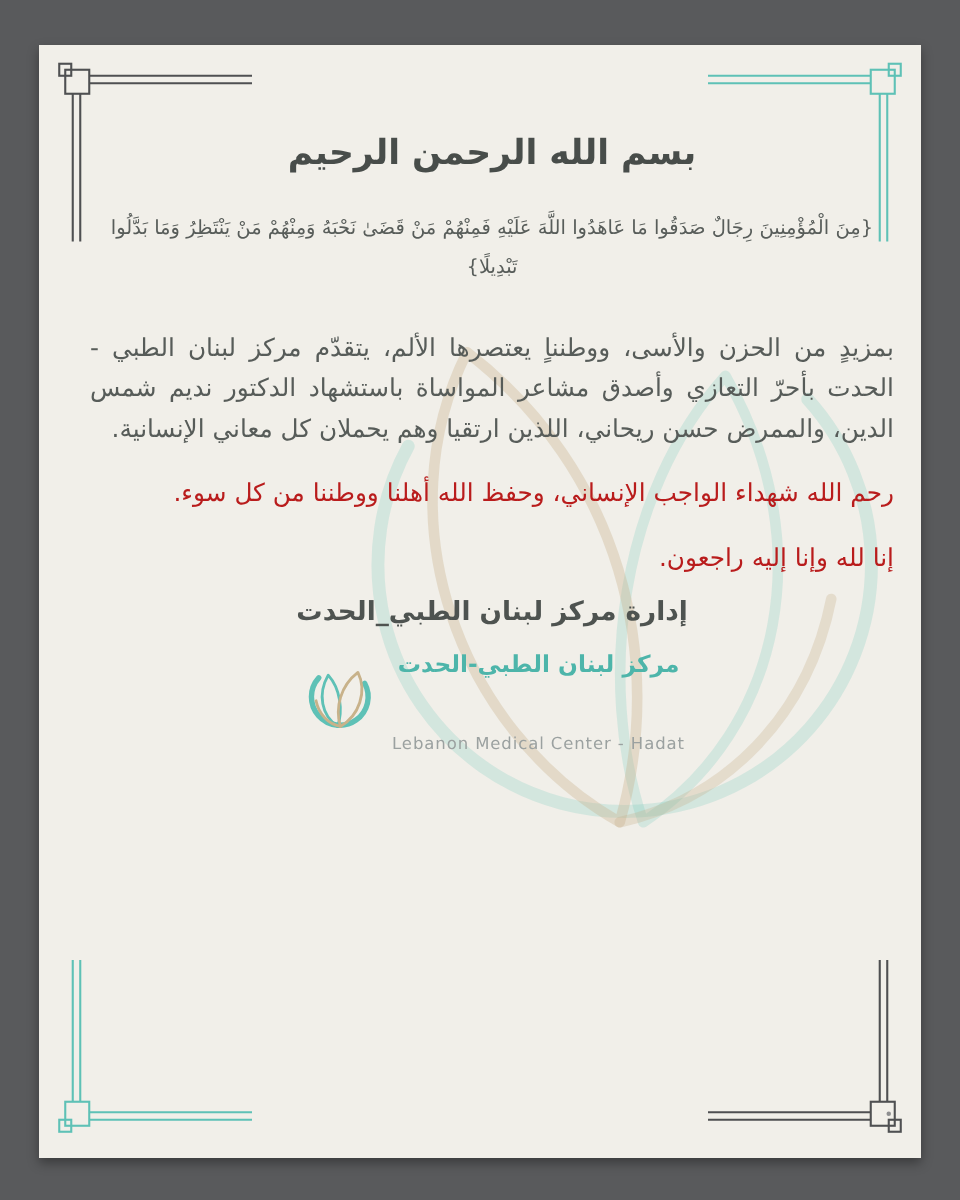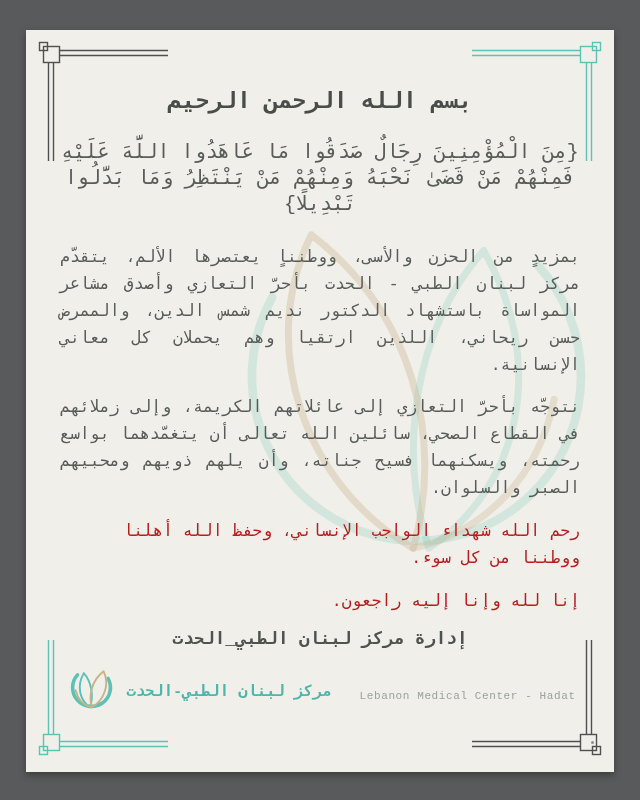--- a/index.html
+++ b/index.html
@@ -12,32 +12,31 @@
   #frame{position:absolute;inset:0;width:640px;height:800px;}
   .card{
     position:absolute;left:26px;top:30px;width:588px;height:742px;
     background:#f1efe9;
     box-shadow:0 3px 7px rgba(0,0,0,.35);
     overflow:hidden;
   }
   .watermark{position:absolute;left:160px;top:150px;width:470px;height:470px;pointer-events:none;}
   .ornaments{position:absolute;inset:0;width:640px;height:800px;pointer-events:none;}
   .content{
-    position:absolute;left:34px;right:34px;top:0;
+    position:absolute;left:34px;right:18px;top:0;
     color:#575c59;
-    font-family:Liberation Mono, monospace;
   }
   .title{
     margin:56px 0 0 0;
     font-size:23px;font-weight:700;text-align:center;color:#484d4a;
     line-height:32px;
   }
   .verse{
     margin:22px 0 0 0;
-    font-size:20px;line-height:26px;text-align:center;color:#585d5a;
+    font-size:13px;line-height:26px;text-align:center;color:#585d5a;
   }
   p.body{
     margin:15px 0 0 0;
     font-size:16.5px;line-height:27px;
     text-align:justify;color:#575c59;
   }
   p.body.first{margin-top:26px;}
   p.single{
     margin:16px 0 0 0;
     font-size:16.5px;line-height:27px;text-align:right;color:#b91c1c;
@@ -45,21 +44,21 @@
   .signature{
     margin:13px 0 12px 0;
     font-size:17.5px;font-weight:700;text-align:center;color:#4e5350;
   }
   .logo-row{
     margin:16px auto 0 auto;
     display:flex;flex-direction:row;align-items:center;justify-content:center;
     direction:ltr;gap:8px;width:fit-content;
   }
   .logo-mark{width:54px;height:54px;flex:0 0 auto;}
-  .logo-text{display:flex;flex-direction:row;align-items:center;gap:28px;}
+  .logo-text{display:flex;flex-direction:column;align-items:center;gap:28px;}
   .logo-ar{font-size:15.5px;font-weight:700;color:#4db5aa;line-height:19px;direction:rtl;}
   .logo-en{font-size:11px;color:#9ba1a0;letter-spacing:.6px;line-height:14px;margin-top:8px;}
   .stray-dot{
     position:absolute;left:565px;top:711px;width:3px;height:3px;border-radius:50%;
     background:#7d7e80;opacity:.85;
   }
 </style>
 </head>
 <body>
 
@@ -74,21 +73,20 @@
         <path d="M31 47 C22 45 15 38 13 28" fill="none" stroke="rgba(198,177,138,0.30)" stroke-width="0.9" stroke-linecap="round"></path>
       </g>
     </svg>
 
     <div class="content" dir="rtl">
       <h1 class="title">بسم الله الرحمن الرحيم</h1>
 
       <div class="verse">{مِنَ الْمُؤْمِنِينَ رِجَالٌ صَدَقُوا مَا عَاهَدُوا اللَّهَ عَلَيْهِ فَمِنْهُمْ مَنْ قَضَىٰ نَحْبَهُ وَمِنْهُمْ مَنْ يَنْتَظِرُ وَمَا بَدَّلُوا تَبْدِيلًا}</div>
 
       <p class="body first">بمزيدٍ من الحزن والأسى، ووطنناٍ يعتصرها الألم، يتقدّم مركز لبنان الطبي - الحدت بأحرّ التعازي وأصدق مشاعر المواساة باستشهاد الدكتور نديم شمس الدين، والممرض حسن ريحاني، اللذين ارتقيا وهم يحملان كل معاني الإنسانية.</p>
-      <p class="body">نتوجّه بأحرّ التعازي إلى عائلاتهم الكريمة، وإلى زملائهم في القطاع الصحي، سائلين الله تعالى أن يتغمّدهما بواسع رحمته، ويسكنهما فسيح جناته، وأن يلهم ذويهم ومحبيهم الصبر والسلوان.</p>
 
       <p class="single">رحم الله شهداء الواجب الإنساني، وحفظ الله أهلنا ووطننا من كل سوء.</p>
       <p class="single">إنا لله وإنا إليه راجعون.</p>
 
       <div class="signature">إدارة مركز لبنان الطبي_الحدت</div>
 
       <div class="logo-row">
         <svg class="logo-mark" viewBox="0 0 60 60" aria-hidden="true">
           <path d="M15 11 A21 21 0 1 0 49 15" fill="none" stroke="#5ec1b6" stroke-width="4" stroke-linecap="round"></path>
           <path d="M29 47 C17 39 14 23 22 9 C31 19 33 35 29 47 Z" fill="none" stroke="#5ec1b6" stroke-width="2.1" stroke-linejoin="round"></path>

